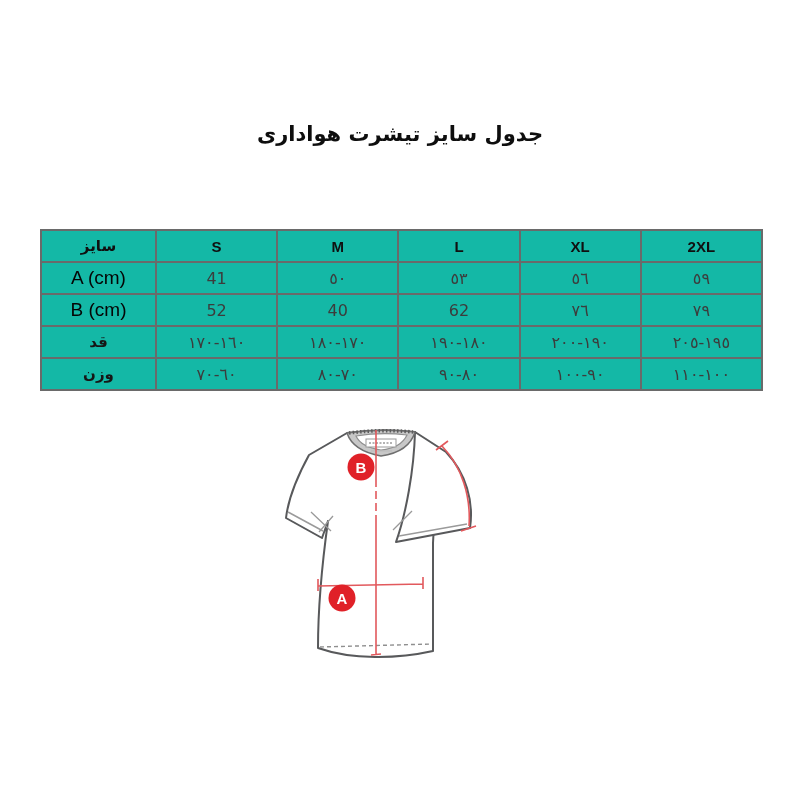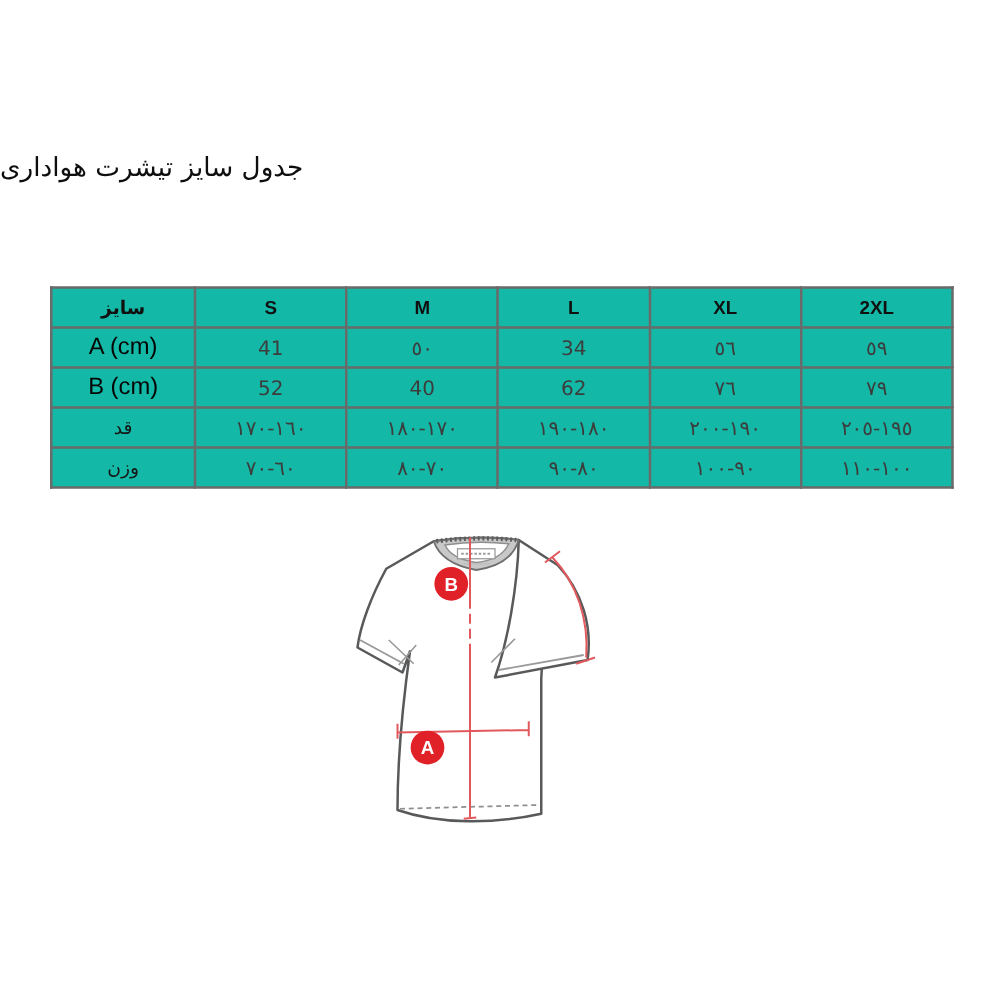--- a/index.html
+++ b/index.html
@@ -1,32 +1,32 @@
 <!DOCTYPE html>
 <html lang="fa"><head>
 <meta charset="utf-8">
 <style>
   html,body{margin:0;padding:0;background:#ffffff;}
   .canvas{position:relative;width:800px;height:800px;background:#ffffff;overflow:hidden;
           font-family:"Liberation Sans","DejaVu Sans",sans-serif;}
   
-  .page-title{position:absolute;left:0;top:122px;width:800px;text-align:left;
+  .page-title{position:absolute;left:0;top:122px;width:800px;text-align:center;
               direction:rtl;font-family:"DejaVu Sans",sans-serif;
-              font-size:21px;font-weight:normal;color:#0e0e0e;letter-spacing:.5px;}
+              font-size:21px;font-weight:bold;color:#0e0e0e;letter-spacing:.5px;}
   
   table.size-table{position:absolute;left:40px;top:229px;width:723px;
                    border-collapse:collapse;table-layout:fixed;}
   table.size-table col.label-col{width:115px;}
   table.size-table td{border:2px solid #6a6a6a;background:#14b8a6;height:30px;
                       text-align:center;vertical-align:middle;padding:0;}
   td.hdr{font-weight:bold;font-size:15px;color:#101010;}
   td.hdr-fa{font-weight:bold;font-size:15px;color:#101010;direction:rtl;
             font-family:"DejaVu Sans",sans-serif;}
   td.row-label-latin{font-size:19px;color:#050505;font-family:"Liberation Sans",sans-serif;}
-  td.row-label-fa{font-weight:normal;font-size:15px;color:#161616;direction:rtl;
+  td.row-label-fa{font-weight:bold;font-size:15px;color:#161616;direction:rtl;
                   font-family:"DejaVu Sans",sans-serif;}
   td.val{direction:ltr;font-size:16px;color:#3c3c3c;
          font-family:"DejaVu Sans",sans-serif;}
   
   .diagram{position:absolute;left:262px;top:412px;width:256px;height:268px;}
 </style>
 </head>
 <body>
 
 <div class="canvas">
@@ -48,21 +48,21 @@
         <td class="hdr">S</td>
         <td class="hdr">M</td>
         <td class="hdr">L</td>
         <td class="hdr">XL</td>
         <td class="hdr">2XL</td>
       </tr>
       <tr>
         <td class="row-label-latin">A (cm)</td>
         <td class="val">41</td>
         <td class="val">٥٠</td>
-        <td class="val">34</td>
+        <td class="val">٥٣</td>
         <td class="val">٥٦</td>
         <td class="val">٥٩</td>
       </tr>
       <tr>
         <td class="row-label-latin">B (cm)</td>
         <td class="val">52</td>
         <td class="val">40</td>
         <td class="val">62</td>
         <td class="val">٧٦</td>
         <td class="val">٧٩</td>

